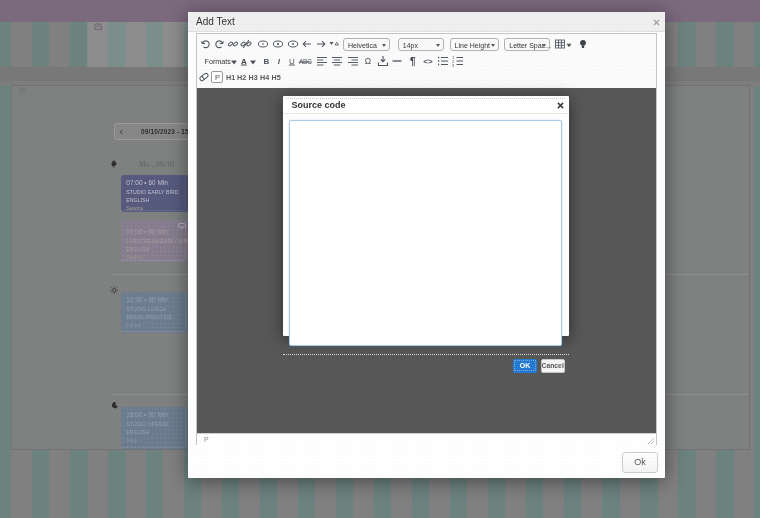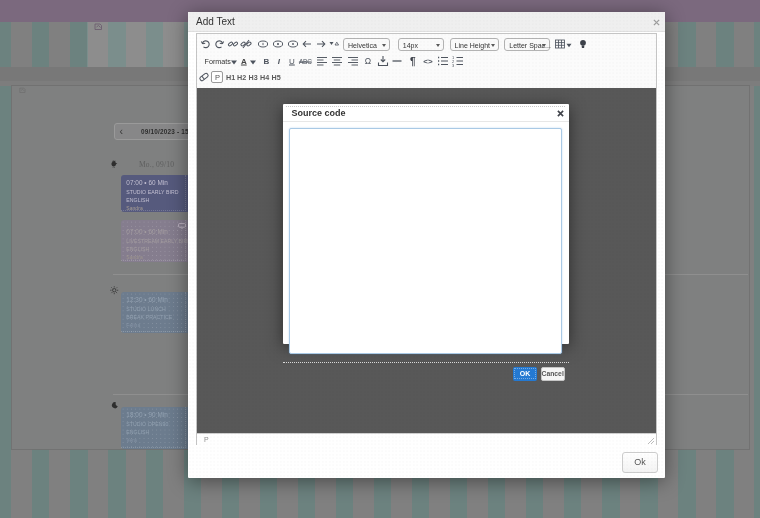--- a/index.html
+++ b/index.html
@@ -57,21 +57,21 @@
   #mok{position:absolute;right:7px;top:440px;width:34px;height:19px;border:1px solid #ccc;
     border-radius:3px;background:linear-gradient(#fff,#f3f3f3);text-align:center;
     font-size:9px;color:#555;line-height:19px;}
   .tbi{position:absolute;width:12px;height:12px;transform:translate(-50%,-50%);}
   .tbt{position:absolute;transform:translate(-50%,-50%);color:#4e545e;white-space:nowrap;}
   .dd{position:absolute;height:13.5px;border:1px solid #b3b3b3;border-radius:3px;background:#fafafa;box-sizing:border-box;}
   .dd span{position:absolute;left:4px;top:3px;font-size:7px;color:#333;white-space:nowrap;}
   .dd i{position:absolute;right:3px;top:5px;border-left:2.6px solid transparent;
     border-right:2.6px solid transparent;border-top:3.4px solid #5a5a5a;}
   
-  #swin{left:283px;top:104px;width:286px;height:240px;background:#fff;border-radius:1px;
+  #swin{left:283px;top:96px;width:286px;height:240px;background:#fff;border-radius:1px;
     box-shadow:0 3px 16px rgba(0,0,0,.5);}
   #stitle{position:absolute;left:0;top:0;width:100%;height:17px;border-bottom:1px solid #e7e7e7;}
   #stitle span{position:absolute;left:8.5px;top:4px;font-size:9px;font-weight:bold;color:#333;}
   #sarea{position:absolute;left:5.5px;top:24px;width:273px;height:226px;box-sizing:border-box;
     border:1px solid #a9c9e5;border-radius:2px;background:#fff;box-shadow:0 0 2px rgba(90,155,220,.4);}
   #sdot{position:absolute;left:3px;top:2px;width:279px;border-top:1px dotted #c9c9c9;}
   #ssep{position:absolute;left:0;top:257.5px;width:100%;border-top:1px dotted #d8d8d8;}
   #sok{position:absolute;left:230px;top:262.5px;width:24px;height:14px;background:#2479d2;
     border-radius:2px;color:#fff;font-size:7px;font-weight:bold;text-align:center;line-height:14px;}
   #sok:after{content:"";position:absolute;left:2px;right:2px;top:2.5px;bottom:2.5px;outline:1px dotted rgba(255,255,255,.38);}

